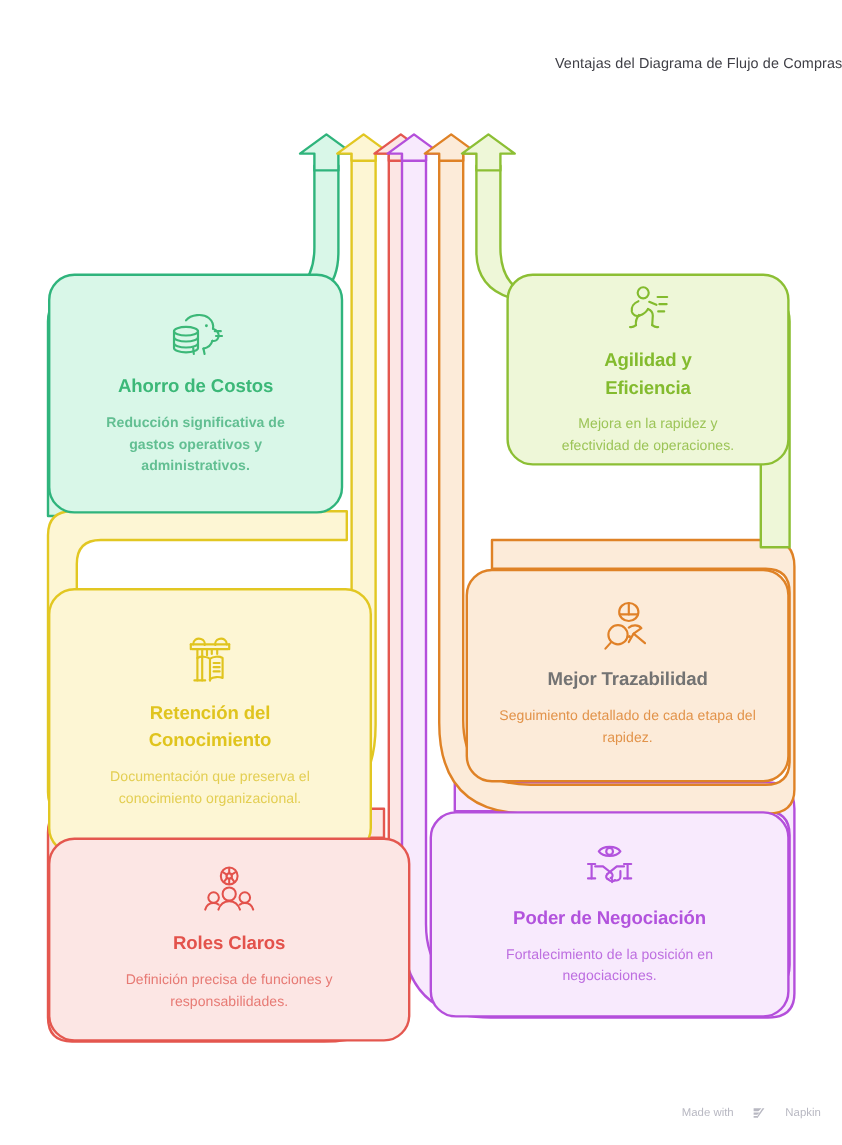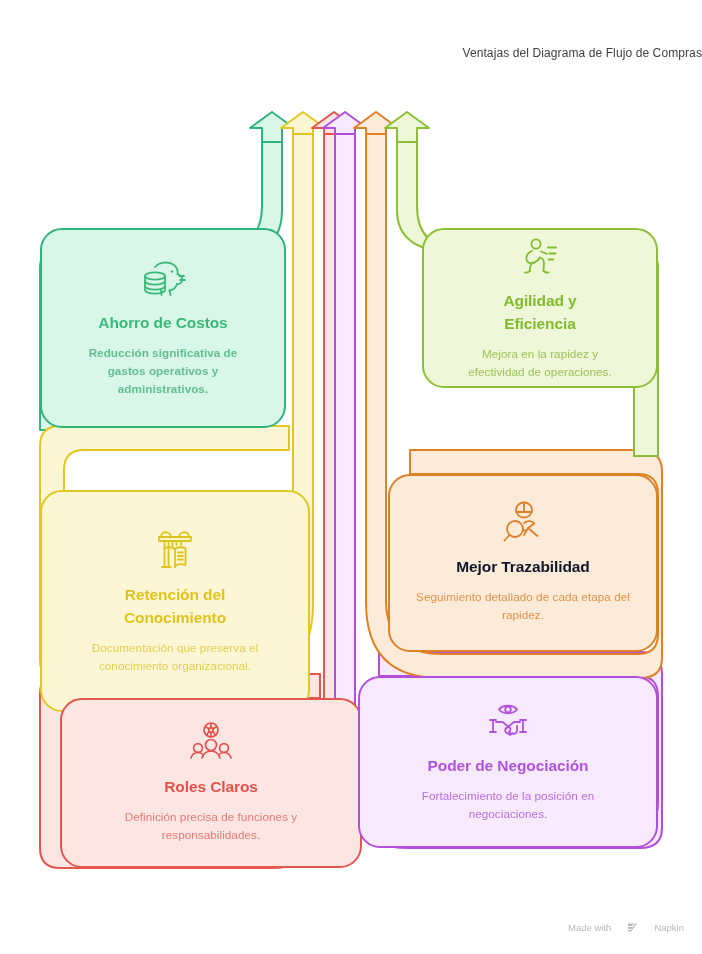--- a/index.html
+++ b/index.html
@@ -303,26 +303,26 @@
       <ellipse cx="25" cy="9" rx="8" ry="7.5"></ellipse>
       <path d="M17.5 11 L32.5 11"></path>
       <path d="M25 1.5 L25 11"></path>
       <circle cx="16" cy="28" r="8"></circle>
       <path d="M10 34.5 L5.5 39.5"></path>
       <path d="M25 22 C28 19.5 33 19.5 35.5 22.5 L29 27 L38.5 35"></path>
       <path d="M29 27 L25 34"></path>
       <circle cx="25.5" cy="29.5" r="1.3" fill="#e08128" stroke="none"></circle>
     </svg>
   </div>
-  <div class="cardtitle" style="color:#0f172a;">Mejor Trazabilidad</div>
+  <div class="cardtitle" style="color:#737373;">Mejor Trazabilidad</div>
   <div class="carddesc" style="color:#e2934a; width:215px;">Seguimiento detallado de cada etapa del rapidez.</div>
 </div>
 
 <div class="card" style="left:40px; top:698px; width:302px; height:170px;
-            background:#fce6e4; border-color:#e4574f;margin-left:20px;">
+            background:#fce6e4; border-color:#e4574f;">
   <div class="icon">
     <svg width="48" height="44" viewBox="0 0 48 44" fill="none" stroke="#e3524b" stroke-width="1.7" stroke-linecap="round" stroke-linejoin="round">
       <circle cx="24" cy="9" r="7"></circle>
       <path d="M24 3 L24 7"></path>
       <path d="M24 11 L24 15.5"></path>
       <path d="M19 6 L22.3 8"></path>
       <path d="M29 6 L25.7 8"></path>
       <path d="M20 13.5 L22.3 10.3"></path>
       <path d="M28 13.5 L25.7 10.3"></path>
       <circle cx="24" cy="9" r="2.3"></circle>

